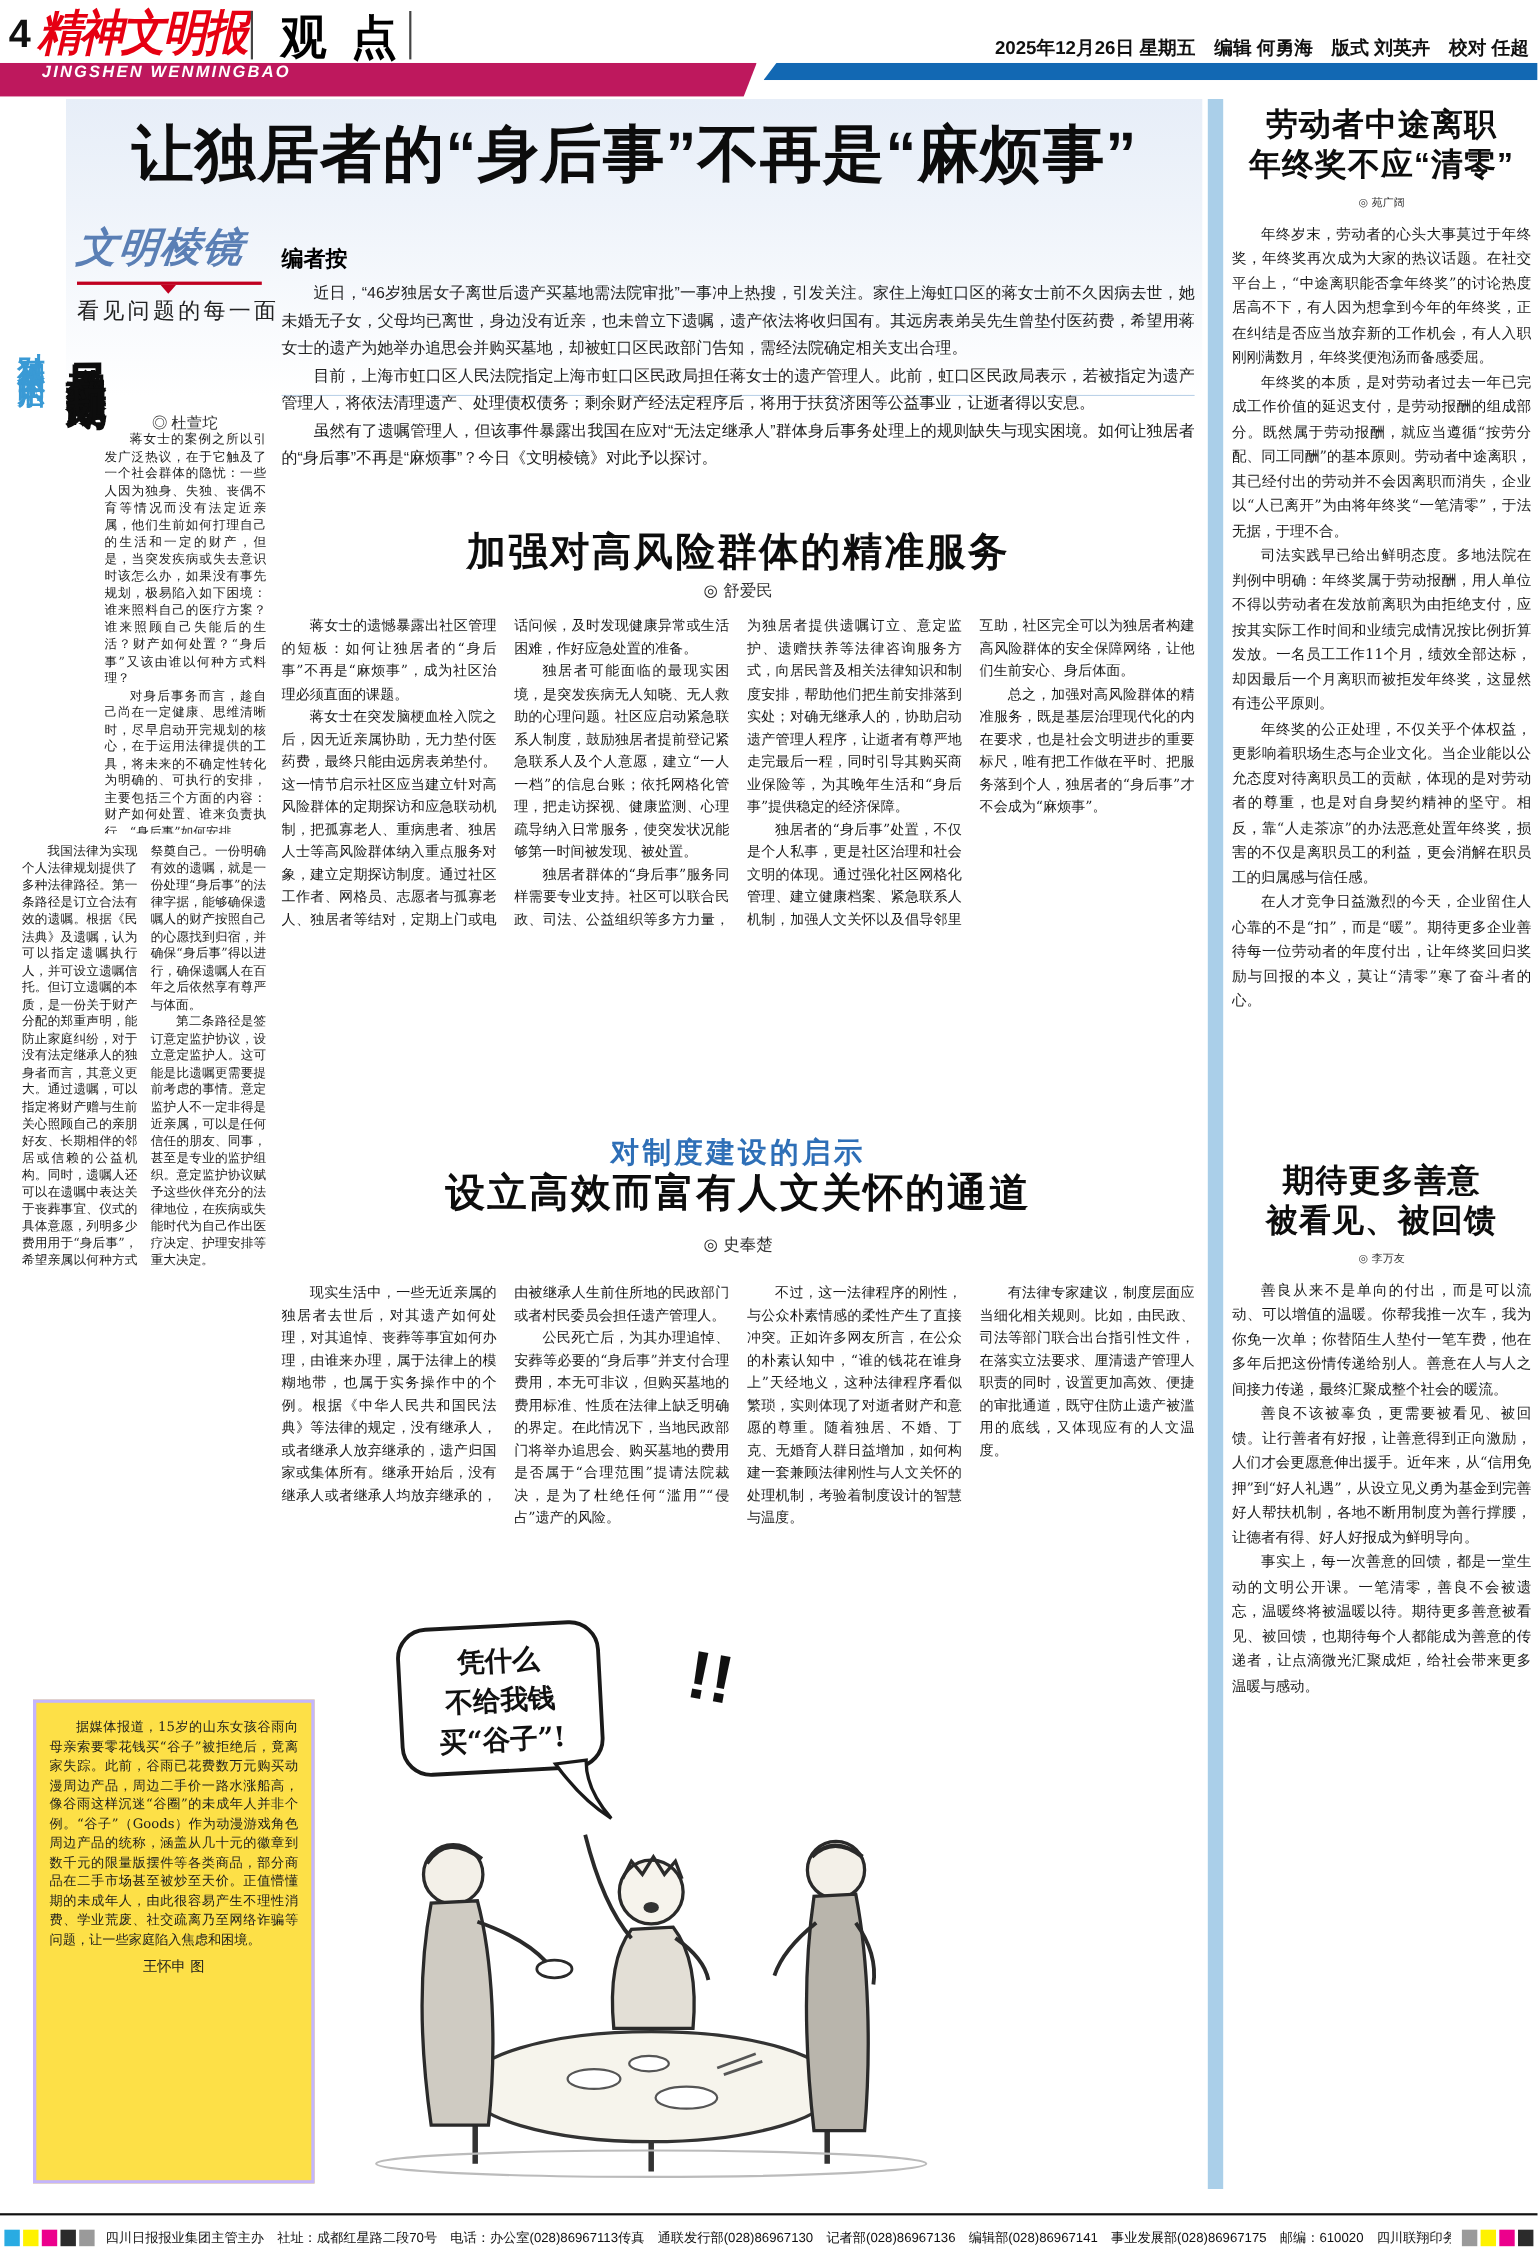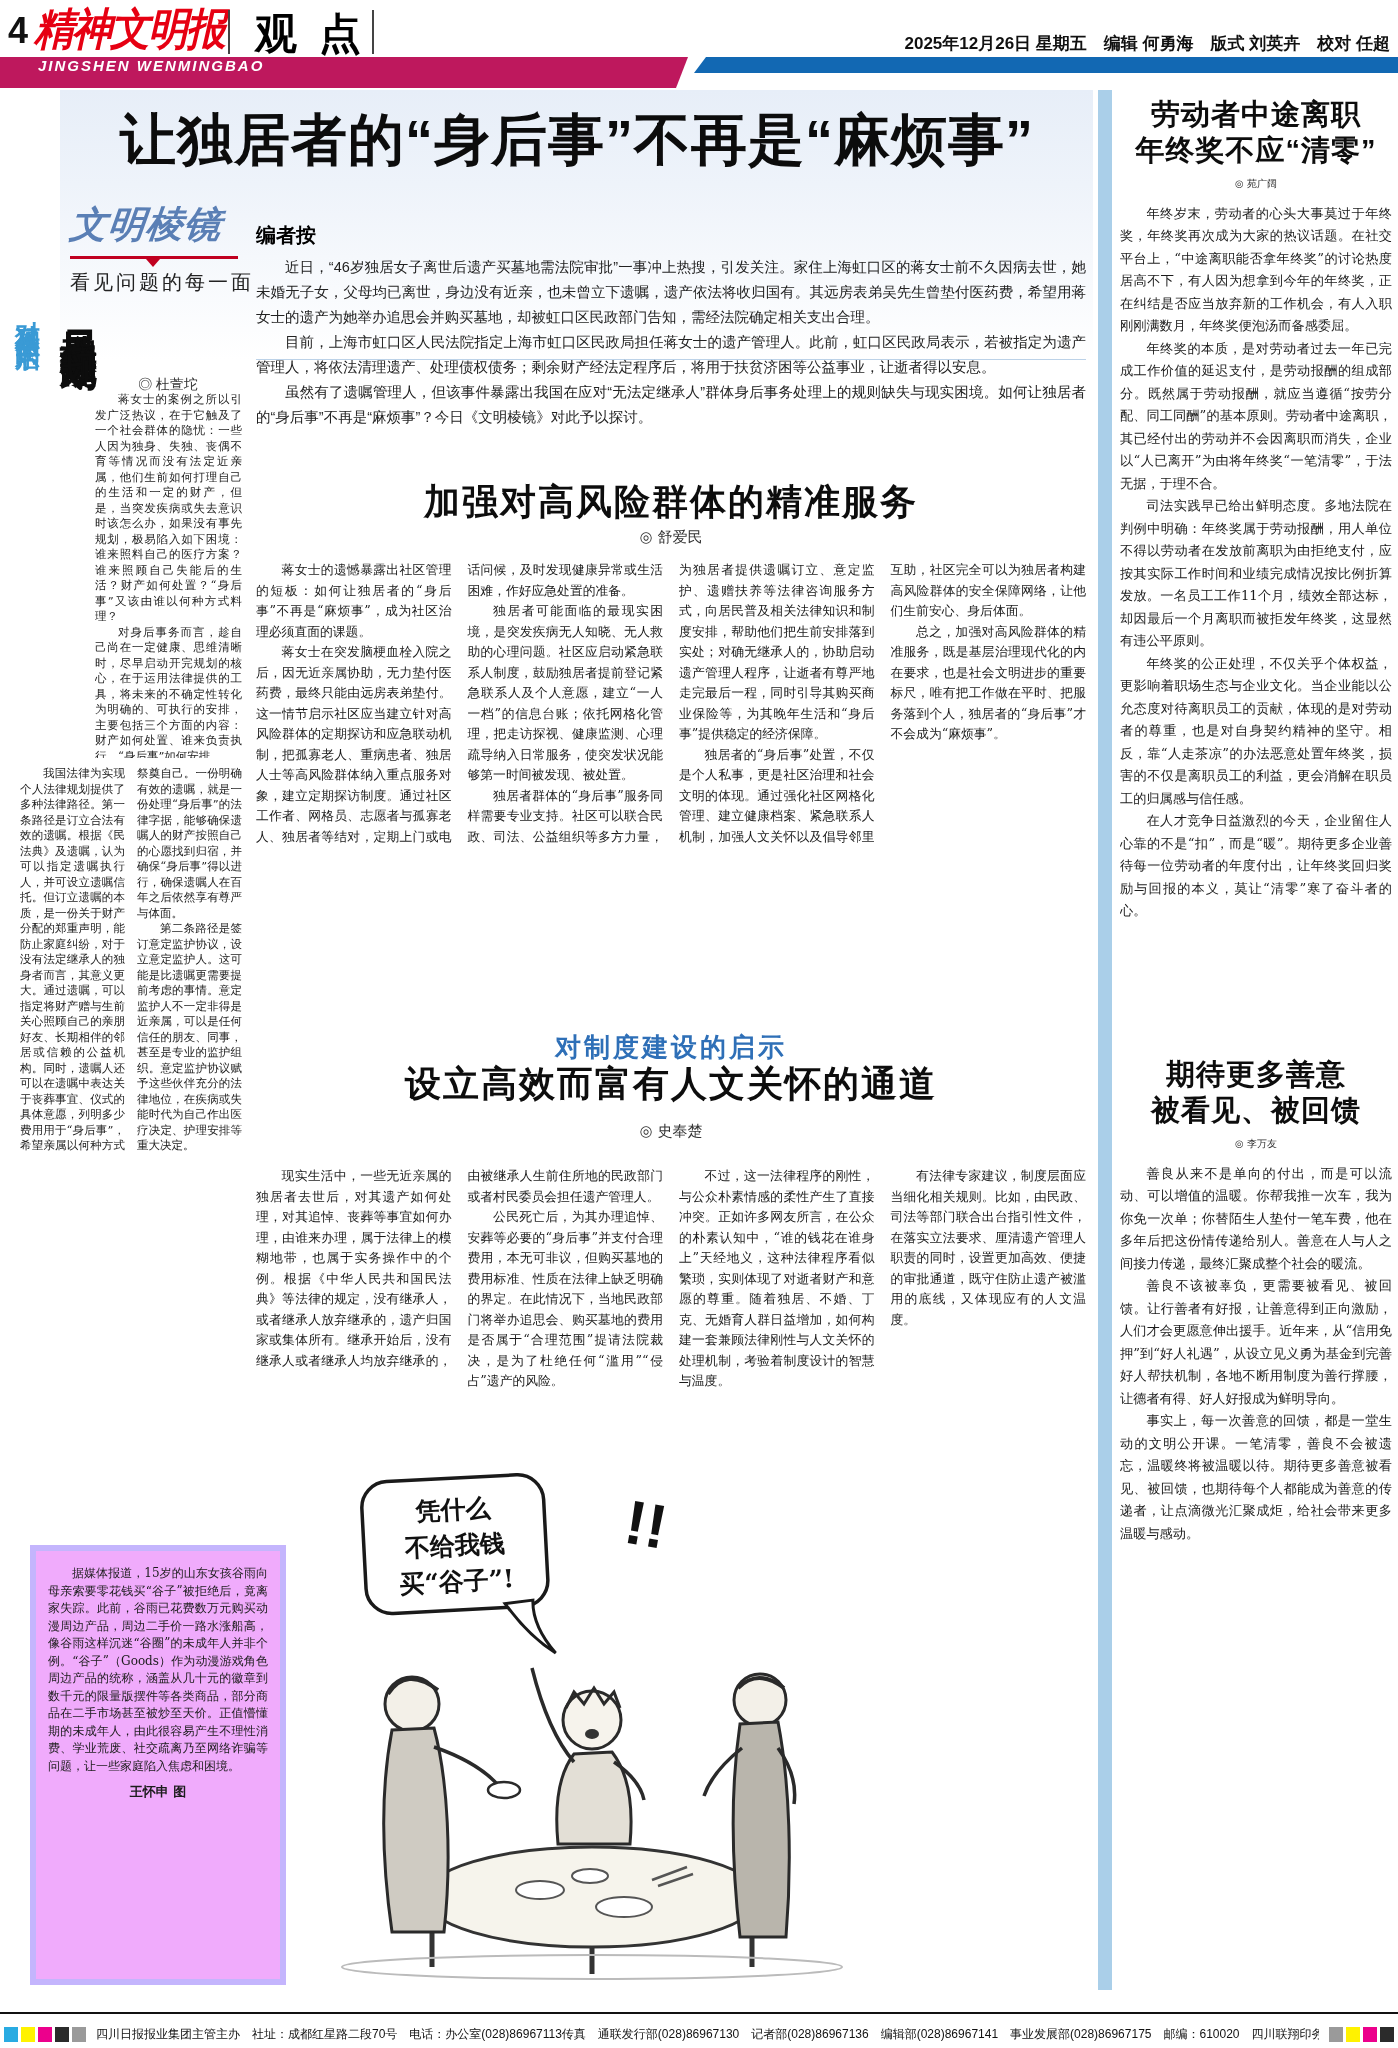--- a/index.html
+++ b/index.html
@@ -71,24 +71,24 @@
   .abody p { font-family:"DejaVu Serif", serif; font-size:12.8px; line-height:20.5px;
     text-align:justify; text-indent:2em; color:#1b1b1b; }
   #a1-body { top:560px; height:518px; column-count:4; }
   #a2-body { top:1166px; height:292px; column-count:4; }
 
   
   .cartoon { position:absolute; left:292px; top:1462px; width:580px; height:523px; }
 
   
   .sidebox { position:absolute; left:30px; top:1545px; width:256px; height:440px;
-    border:6px solid #c4b5fd; background:#f0abfc; padding:14px 12px; overflow:hidden; }
+    border:3px solid #c4b5fd; background:#fde047; padding:14px 12px; overflow:hidden; }
   .sidebox p { font-family:"DejaVu Serif", serif; font-size:12px; line-height:17.5px;
     text-align:justify; text-indent:2em; color:#1c1c1c; }
-  .sidebox .credit { margin-top:8px; text-align:center; font-weight:bold; text-indent:0;
+  .sidebox .credit { margin-top:8px; text-align:center; font-weight:normal; text-indent:0;
     font-size:13px; }
 
   
   .vdivider { position:absolute; left:1098px; top:90px; width:14px; height:1900px; background:#aacfe9; }
 
   
   .rcol { position:absolute; left:1120px; top:96px; width:272px; }
   .rtitle { text-align:center; font-size:29px; font-weight:900; color:#0d0d0d; line-height:1.25;
     letter-spacing:1px; }
   .rauthor { text-align:center; font-family:"DejaVu Serif", serif; font-size:10px;

